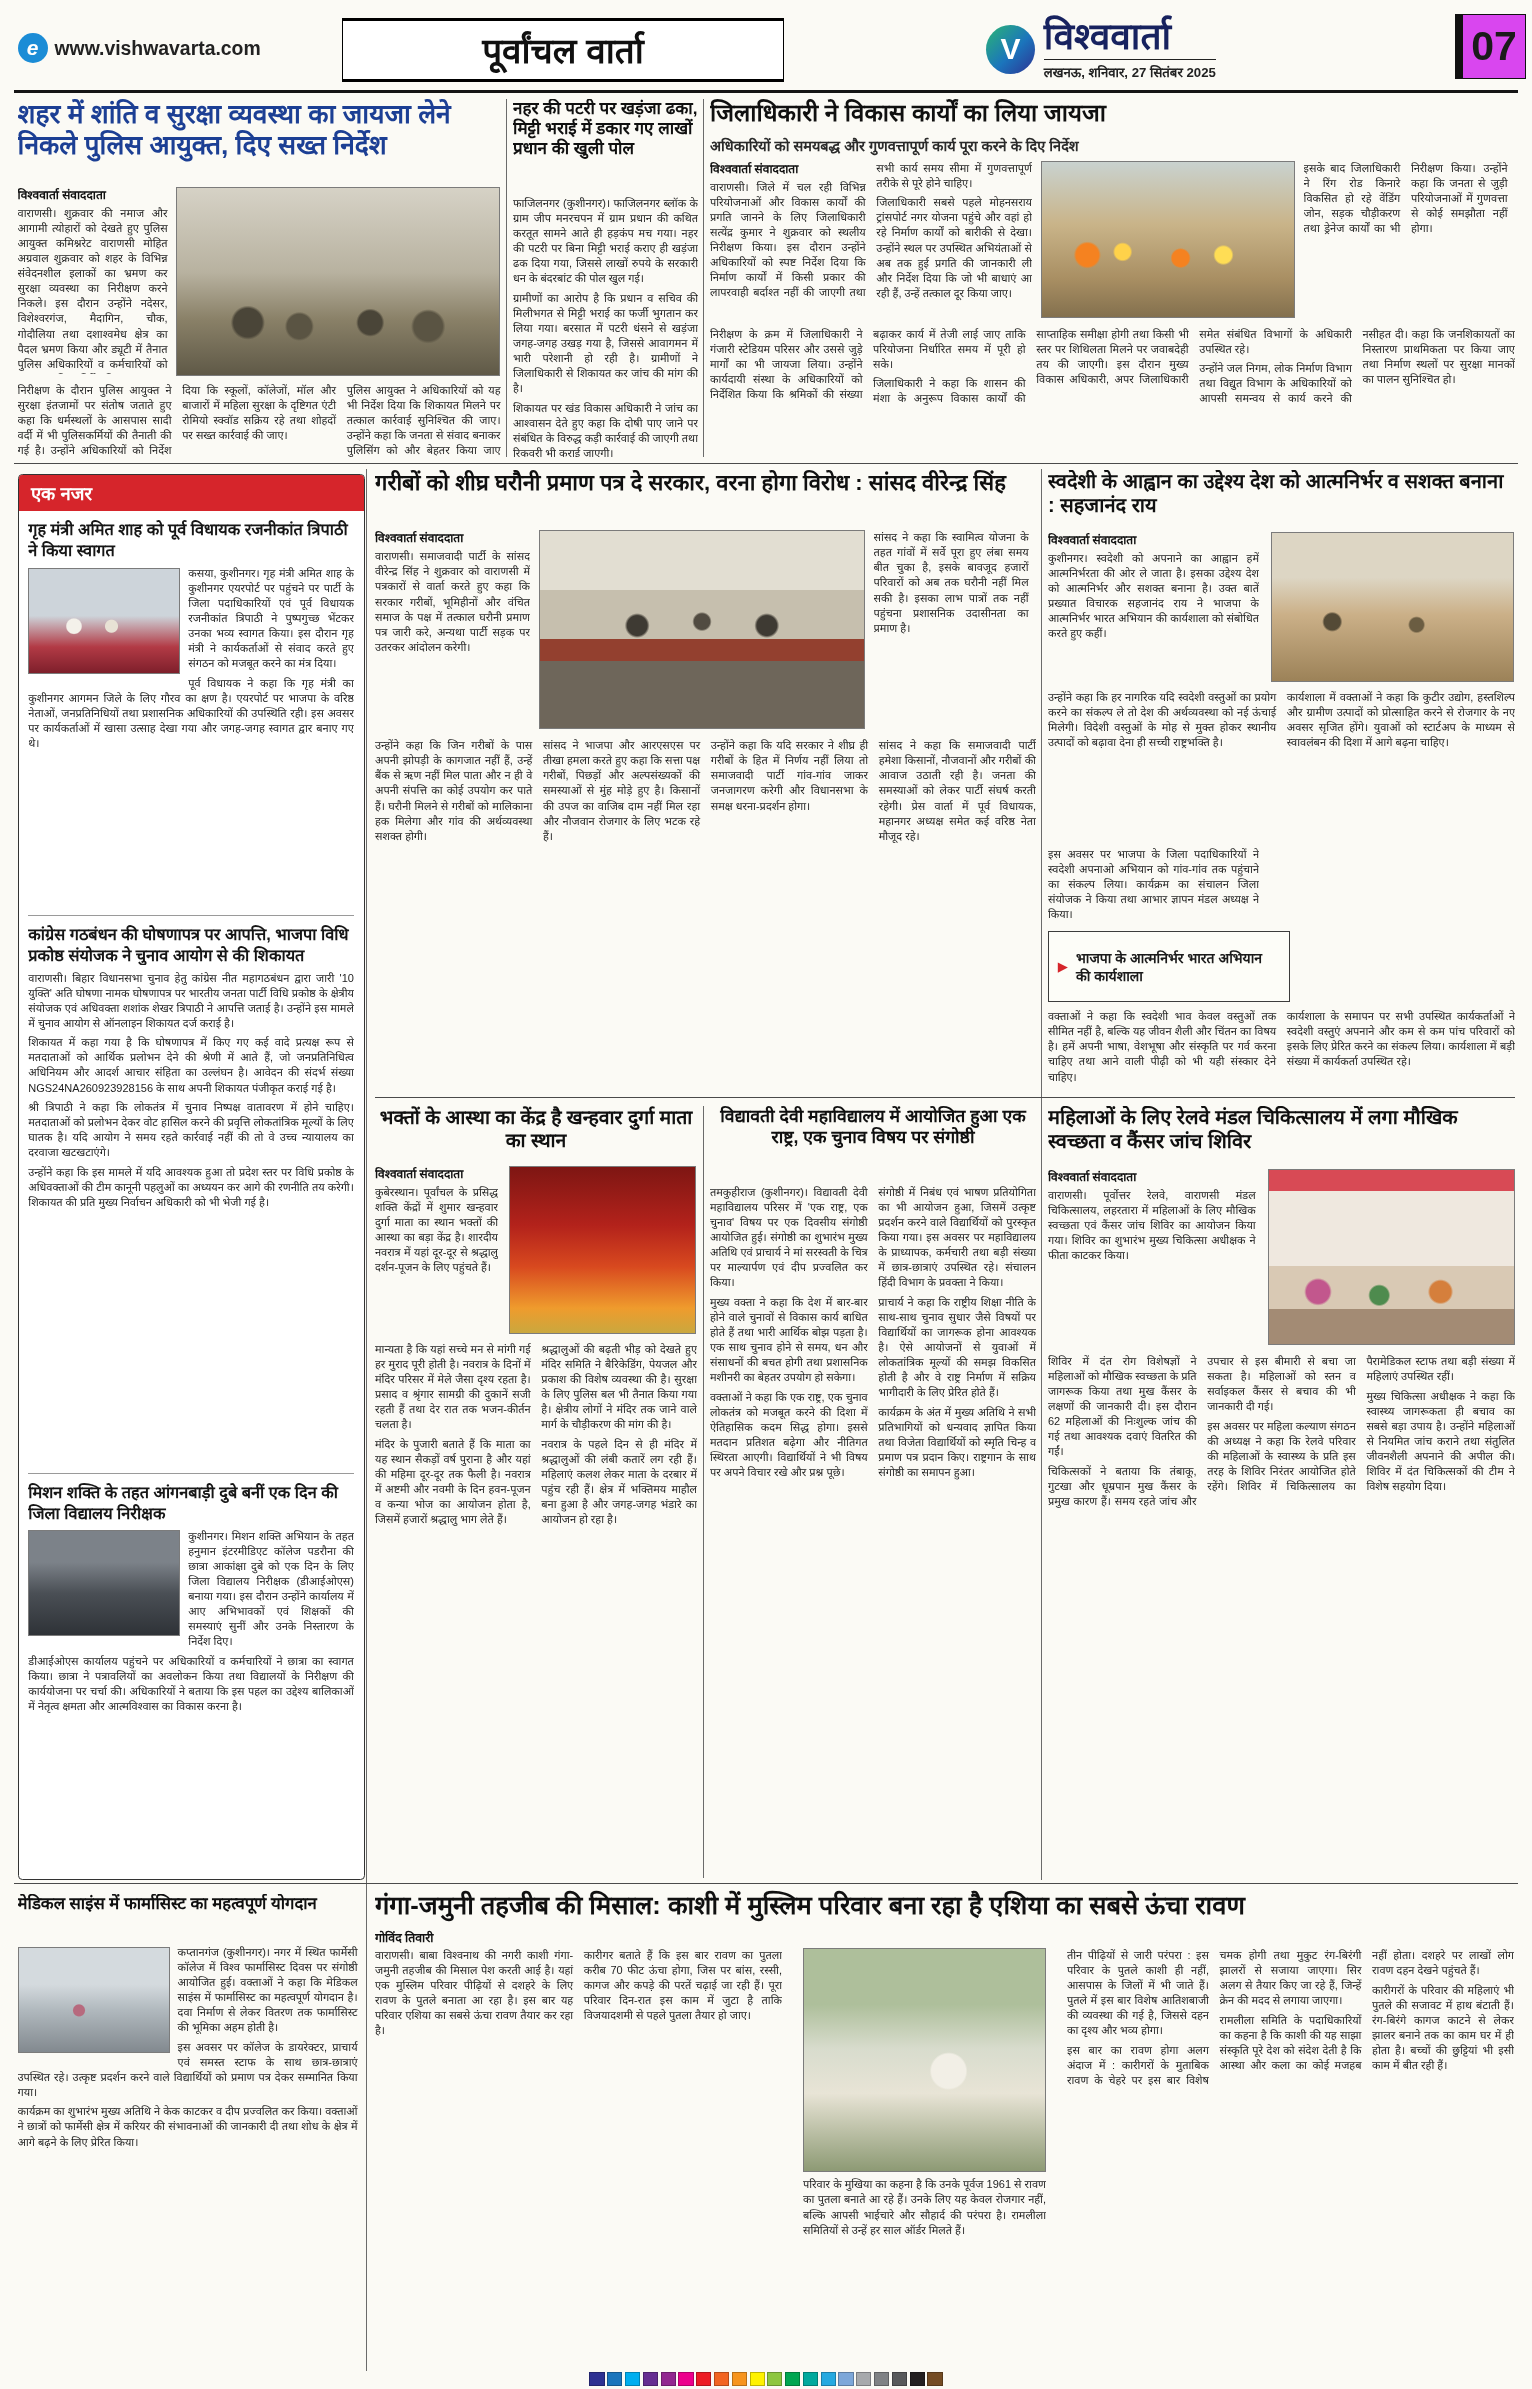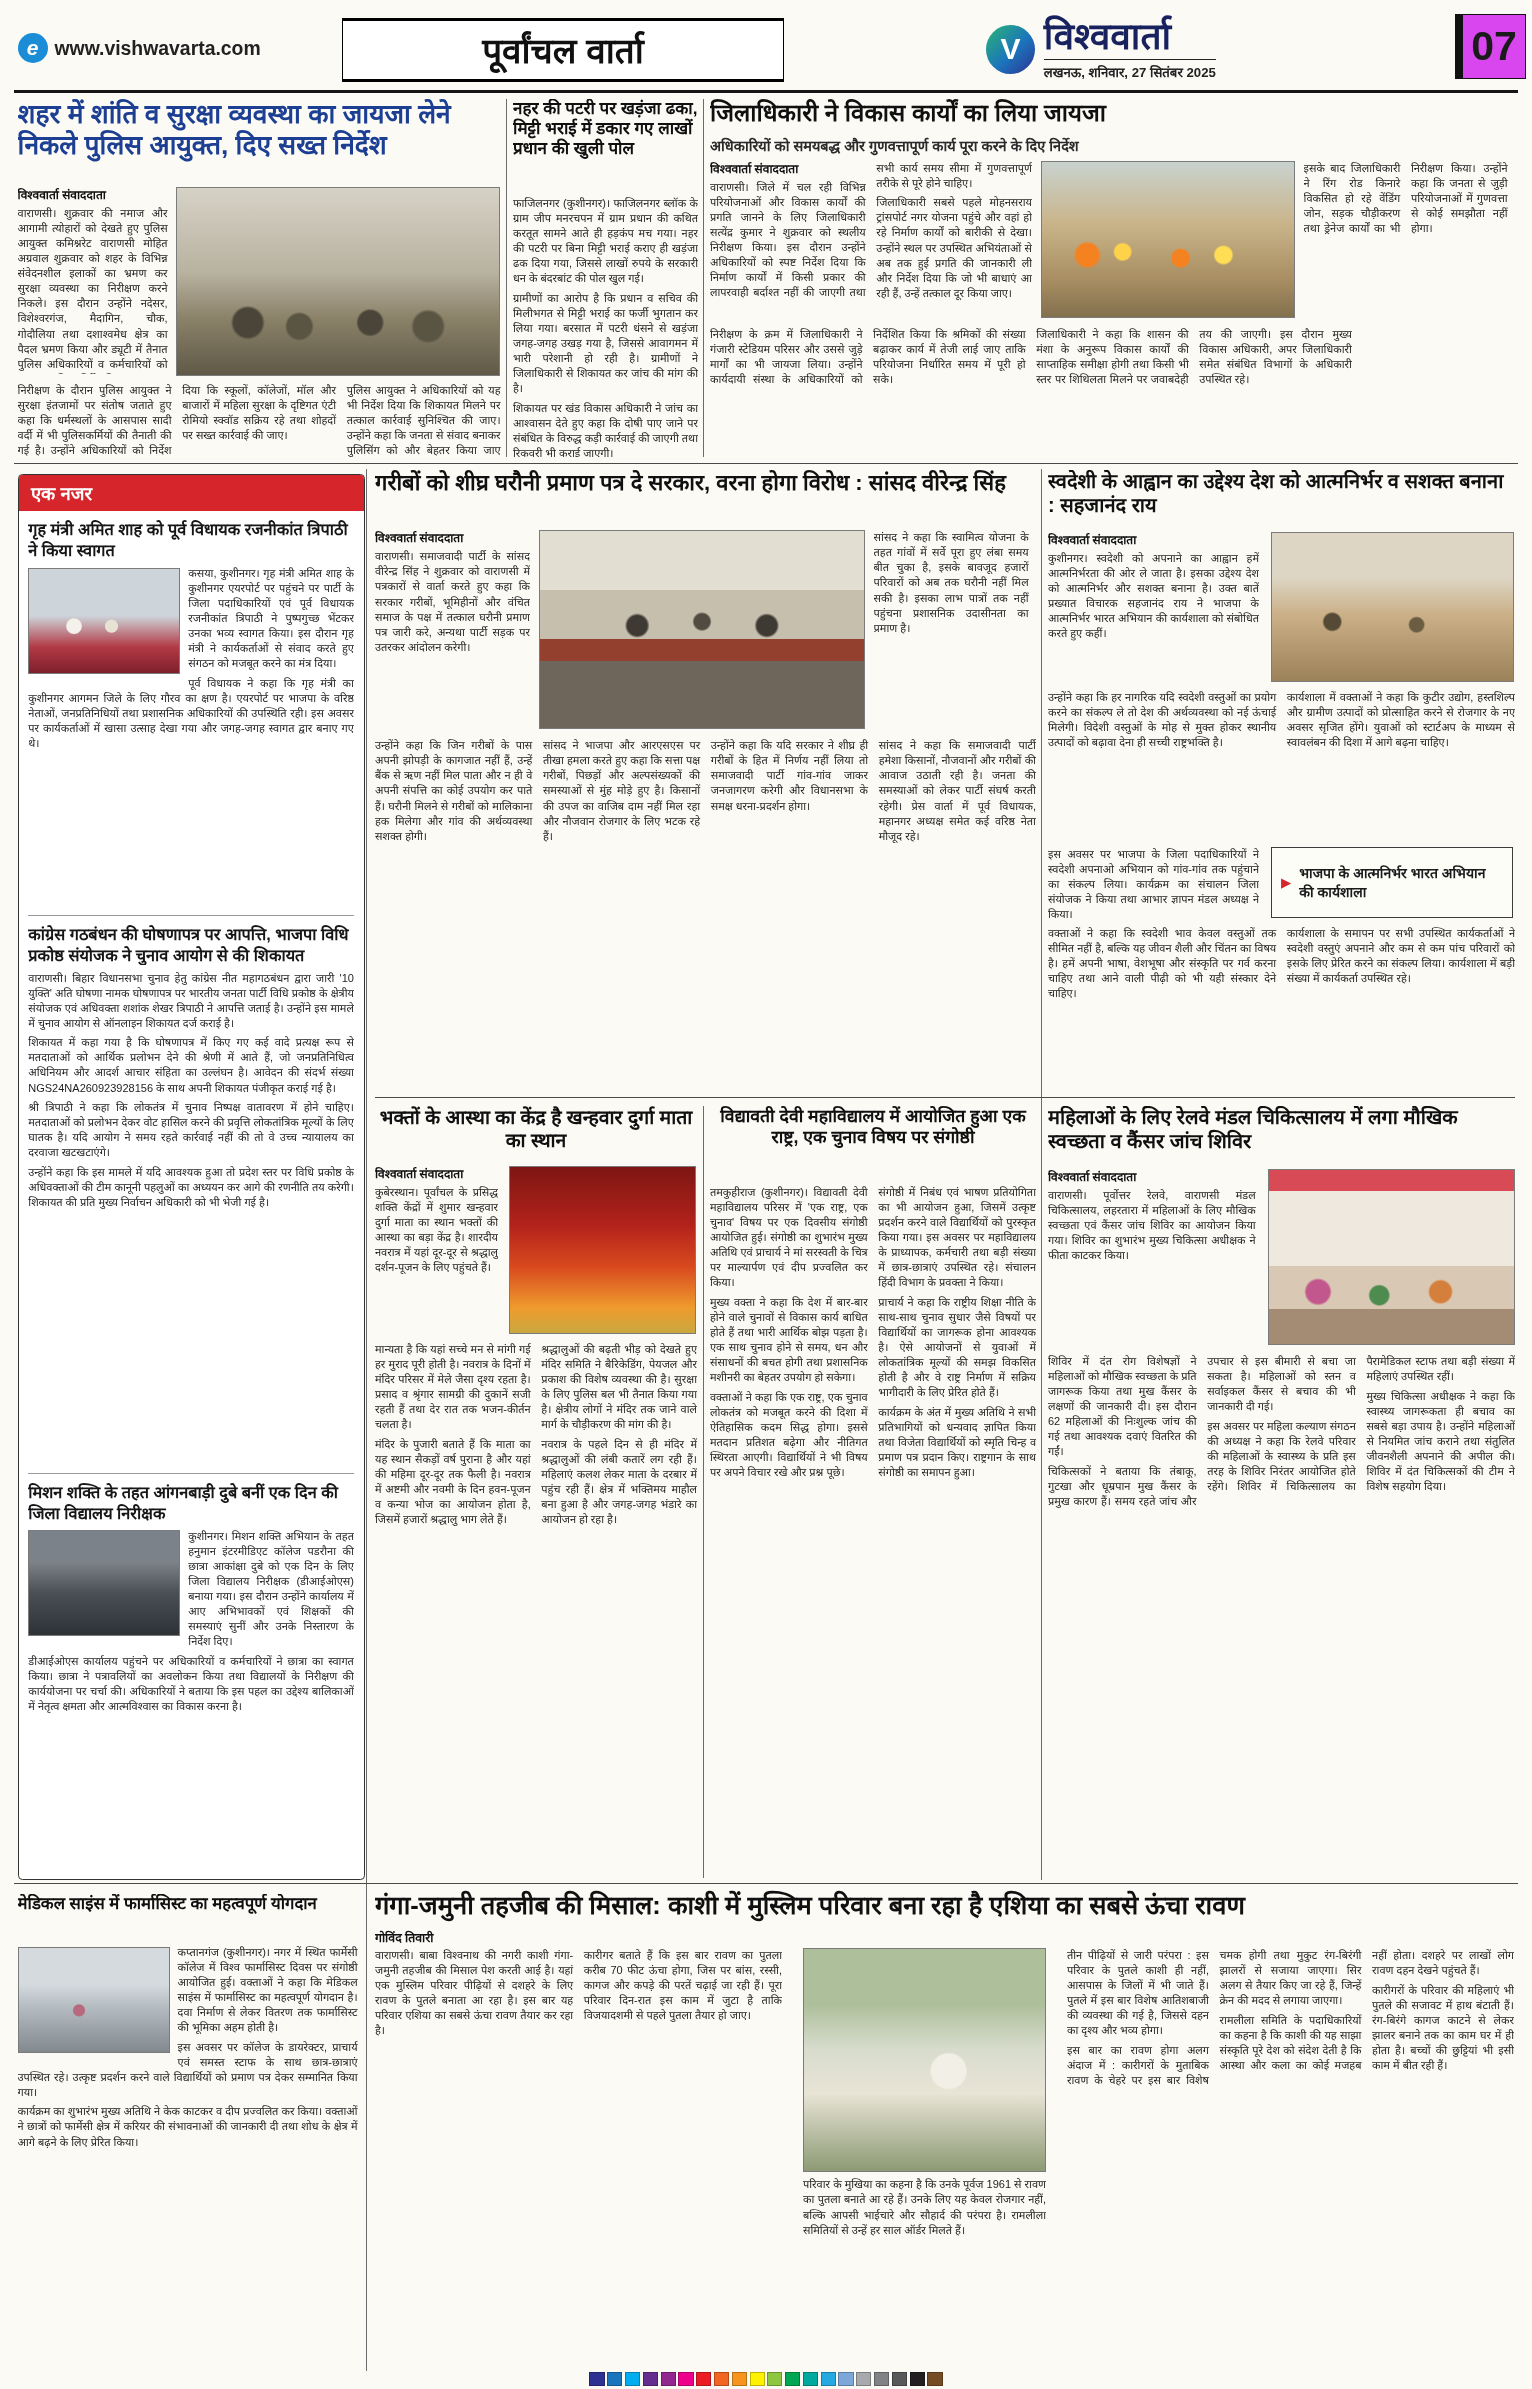--- a/index.html
+++ b/index.html
@@ -157,20 +157,21 @@
         <p>जिलाधिकारी सबसे पहले मोहनसराय ट्रांसपोर्ट नगर योजना पहुंचे और वहां हो रहे निर्माण कार्यों को बारीकी से देखा। उन्होंने स्थल पर उपस्थित अभियंताओं से अब तक हुई प्रगति की जानकारी ली और निर्देश दिया कि जो भी बाधाएं आ रही हैं, उन्हें तत्काल दूर किया जाए।</p>
       </div>
       <div class="photo ph-jila" style="width:252px;height:155px;"></div>
       <div class="body-text cols2" style="width:204px;height:159px;">
         <p>इसके बाद जिलाधिकारी ने रिंग रोड किनारे विकसित हो रहे वेंडिंग जोन, सड़क चौड़ीकरण तथा ड्रेनेज कार्यों का भी निरीक्षण किया। उन्होंने कहा कि जनता से जुड़ी परियोजनाओं में गुणवत्ता से कोई समझौता नहीं होगा।</p>
       </div>
     </div>
     <div class="body-text cols5" style="height:122px;">
       <p>निरीक्षण के क्रम में जिलाधिकारी ने गंजारी स्टेडियम परिसर और उससे जुड़े मार्गों का भी जायजा लिया। उन्होंने कार्यदायी संस्था के अधिकारियों को निर्देशित किया कि श्रमिकों की संख्या बढ़ाकर कार्य में तेजी लाई जाए ताकि परियोजना निर्धारित समय में पूरी हो सके।</p>
       <p>जिलाधिकारी ने कहा कि शासन की मंशा के अनुरूप विकास कार्यों की साप्ताहिक समीक्षा होगी तथा किसी भी स्तर पर शिथिलता मिलने पर जवाबदेही तय की जाएगी। इस दौरान मुख्य विकास अधिकारी, अपर जिलाधिकारी समेत संबंधित विभागों के अधिकारी उपस्थित रहे।</p>
+      <p>उन्होंने जल निगम, लोक निर्माण विभाग तथा विद्युत विभाग के अधिकारियों को आपसी समन्वय से कार्य करने की नसीहत दी। कहा कि जनशिकायतों का निस्तारण प्राथमिकता पर किया जाए तथा निर्माण स्थलों पर सुरक्षा मानकों का पालन सुनिश्चित हो।</p>
     </div>
   </div>
 
   <div class="hline" style="left:14px;top:463px;width:1504px;"></div>
 
   <div class="abs en-box" style="left:17.6px;top:474px;width:345px;height:1404px;">
     <div class="en-bar">एक नजर</div>
     <div class="en-body">
       <div class="en-brief">
         <h3>गृह मंत्री अमित शाह को पूर्व विधायक रजनीकांत त्रिपाठी ने किया स्वागत</h3>
@@ -232,21 +233,21 @@
       <div class="body-text" style="width:211px;height:151px;">
         <div class="byline">विश्ववार्ता संवाददाता</div>
         <p>कुशीनगर। स्वदेशी को अपनाने का आह्वान हमें आत्मनिर्भरता की ओर ले जाता है। इसका उद्देश्य देश को आत्मनिर्भर और सशक्त बनाना है। उक्त बातें प्रख्यात विचारक सहजानंद राय ने भाजपा के आत्मनिर्भर भारत अभियान की कार्यशाला को संबोधित करते हुए कहीं।</p>
       </div>
       <div class="photo ph-swadeshi" style="width:241px;height:148px;"></div>
     </div>
     <div class="body-text cols2" style="height:157px;">
       <p>उन्होंने कहा कि हर नागरिक यदि स्वदेशी वस्तुओं का प्रयोग करने का संकल्प ले तो देश की अर्थव्यवस्था को नई ऊंचाई मिलेगी। विदेशी वस्तुओं के मोह से मुक्त होकर स्थानीय उत्पादों को बढ़ावा देना ही सच्ची राष्ट्रभक्ति है।</p>
       <p>कार्यशाला में वक्ताओं ने कहा कि कुटीर उद्योग, हस्तशिल्प और ग्रामीण उत्पादों को प्रोत्साहित करने से रोजगार के नए अवसर सृजित होंगे। युवाओं को स्टार्टअप के माध्यम से स्वावलंबन की दिशा में आगे बढ़ना चाहिए।</p>
     </div>
-    <div class="row" style="gap:12.3px;">
+    <div class="row" style="gap:12.3px;flex-direction:column;">
       <div class="body-text" style="width:211px;height:72px;">
         <p>इस अवसर पर भाजपा के जिला पदाधिकारियों ने स्वदेशी अपनाओ अभियान को गांव-गांव तक पहुंचाने का संकल्प लिया। कार्यक्रम का संचालन जिला संयोजक ने किया तथा आभार ज्ञापन मंडल अध्यक्ष ने किया।</p>
       </div>
       <div class="hi-box" style="width:222px;height:55px;">
         <span class="tri">▶</span>
         <span>भाजपा के आत्मनिर्भर भारत अभियान की कार्यशाला</span>
       </div>
     </div>
     <div class="body-text cols2" style="height:132px;">
       <p>वक्ताओं ने कहा कि स्वदेशी भाव केवल वस्तुओं तक सीमित नहीं है, बल्कि यह जीवन शैली और चिंतन का विषय है। हमें अपनी भाषा, वेशभूषा और संस्कृति पर गर्व करना चाहिए तथा आने वाली पीढ़ी को भी यही संस्कार देने चाहिए।</p>

